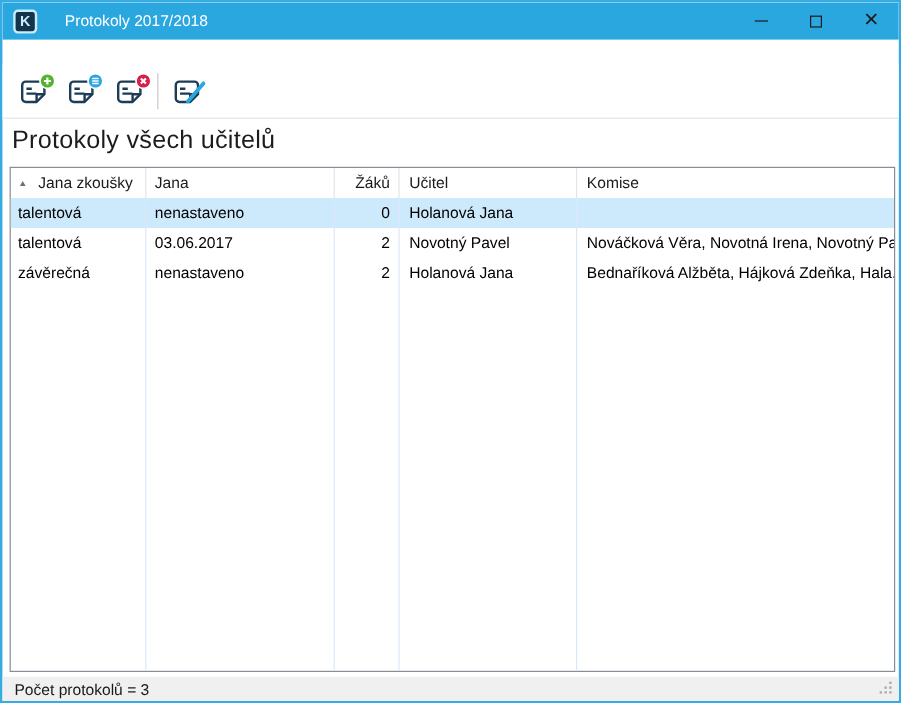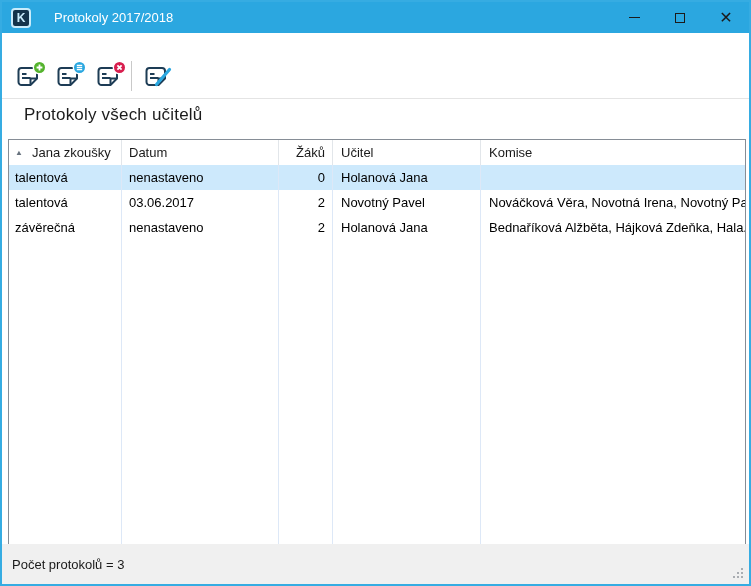--- a/index.html
+++ b/index.html
@@ -21,38 +21,38 @@
   .menubar{ position:absolute; top:31px; left:0; right:0; height:21px; background:#fff; display:flex; align-items:center; font-size:13px; color:#1a1a1a; padding-left:1px; }
   .menu-item{ padding:2px 9px; }
   .accel{ text-decoration:underline; }
 
   
   .toolbar{ position:absolute; top:52px; left:0; right:0; height:45px; background:#fff; display:flex; align-items:center; padding-left:8px; border-bottom:1px solid #e4e4e4; }
   .tool-btn{ width:40px; height:38px; display:flex; align-items:center; justify-content:center; }
   .tool-sep{ width:1px; height:30px; background:#c9c9c9; margin:0 6px 0 1px; }
 
   
-  .heading{ position:absolute; top:103px; left:22px; font-size:17px; font-weight:300; color:#1c1c1c; letter-spacing:.2px; }
+  .heading{ position:absolute; top:103px; left:8px; font-size:21px; font-weight:300; color:#1c1c1c; letter-spacing:.2px; }
 
   
   .table{ position:absolute; left:6px; top:137px; width:738px; height:421px; border:1px solid #868d96; background:#fff; display:flex; flex-direction:column; font-size:13px; color:#000; }
   .tr{ display:flex; flex:0 0 25px; height:25px; }
   .tr.filler{ flex:1 1 auto; height:auto; }
   .td{ height:100%; border-right:1px solid #dde8f7; display:flex; align-items:center; padding:0 7px; white-space:nowrap; overflow:hidden; }
   .c1{ width:113px; flex:0 0 113px; padding-left:6px; }
   .c2{ width:157px; flex:0 0 157px; }
   .c3{ width:54px;  flex:0 0 54px; justify-content:flex-end;align-items:center; }
   .c4{ width:148px; flex:0 0 148px; padding-left:8px; }
   .c5{ flex:1 1 auto; border-right:none; padding-left:8px; }
   .tr.head .td{ border-right-color:#e2e6ea; color:#1a1a1a; }
   .sort-arrow{ font-size:8px; color:#67727e; margin-right:9px; transform:scaleY(.9); }
   .tr.selected{ background:#cde9fc; }
 
   
-  .statusbar{ position:absolute; left:0; right:0; bottom:0; height:40px; background:#f0f0f0; display:flex; align-items:center; padding-left:10px; font-size:13px; color:#1a1a1a; }
+  .statusbar{ position:absolute; left:0; right:0; bottom:0; height:20px; background:#f0f0f0; display:flex; align-items:center; padding-left:10px; font-size:13px; color:#1a1a1a; }
   .grip{ position:absolute; right:14px; bottom:14px; width:2px; height:2px;
          box-shadow: 8px 0 0 #a9adb2, 4px 4px 0 #a9adb2, 8px 4px 0 #a9adb2,
                      0 8px 0 #a9adb2, 4px 8px 0 #a9adb2, 8px 8px 0 #a9adb2; }
 
   svg{ display:block; }
 </style>
 </head>
 <body>
 
 <div class="window">
@@ -123,21 +123,21 @@
 
   <div class="heading">Protokoly všech učitelů</div>
 
   <div class="table">
     <div class="tr head">
       <div class="td c1">
         <span class="sort-arrow">▲</span>
         <span>Jana zkoušky</span>
       </div>
       <div class="td c2">
-          <span>Datum</span>
+          <span>Jana</span>
         </div>
       <div class="td c3">
           <span>Žáků</span>
         </div>
       <div class="td c4">
           <span>Učitel</span>
         </div>
       <div class="td c5">
           <span>Komise</span>
         </div>

